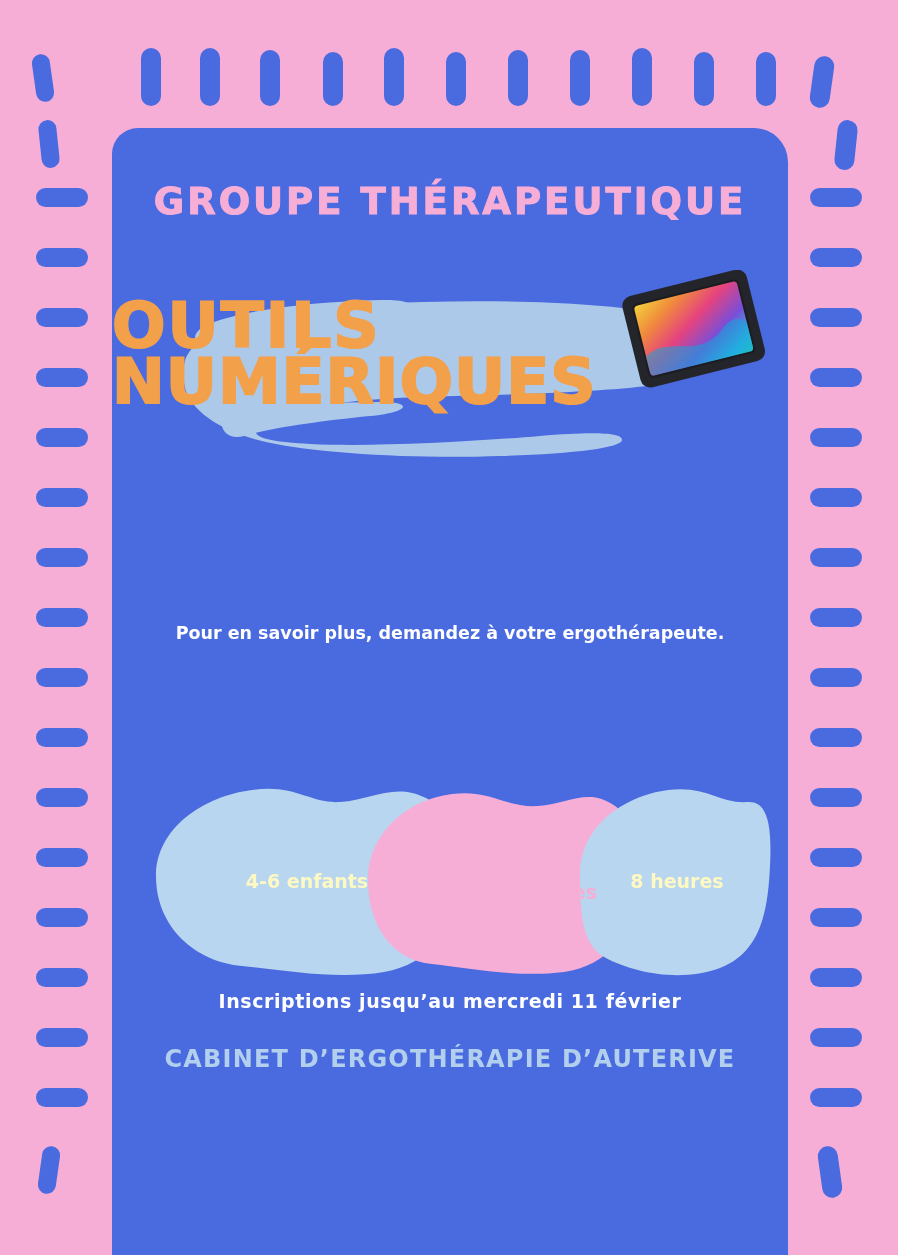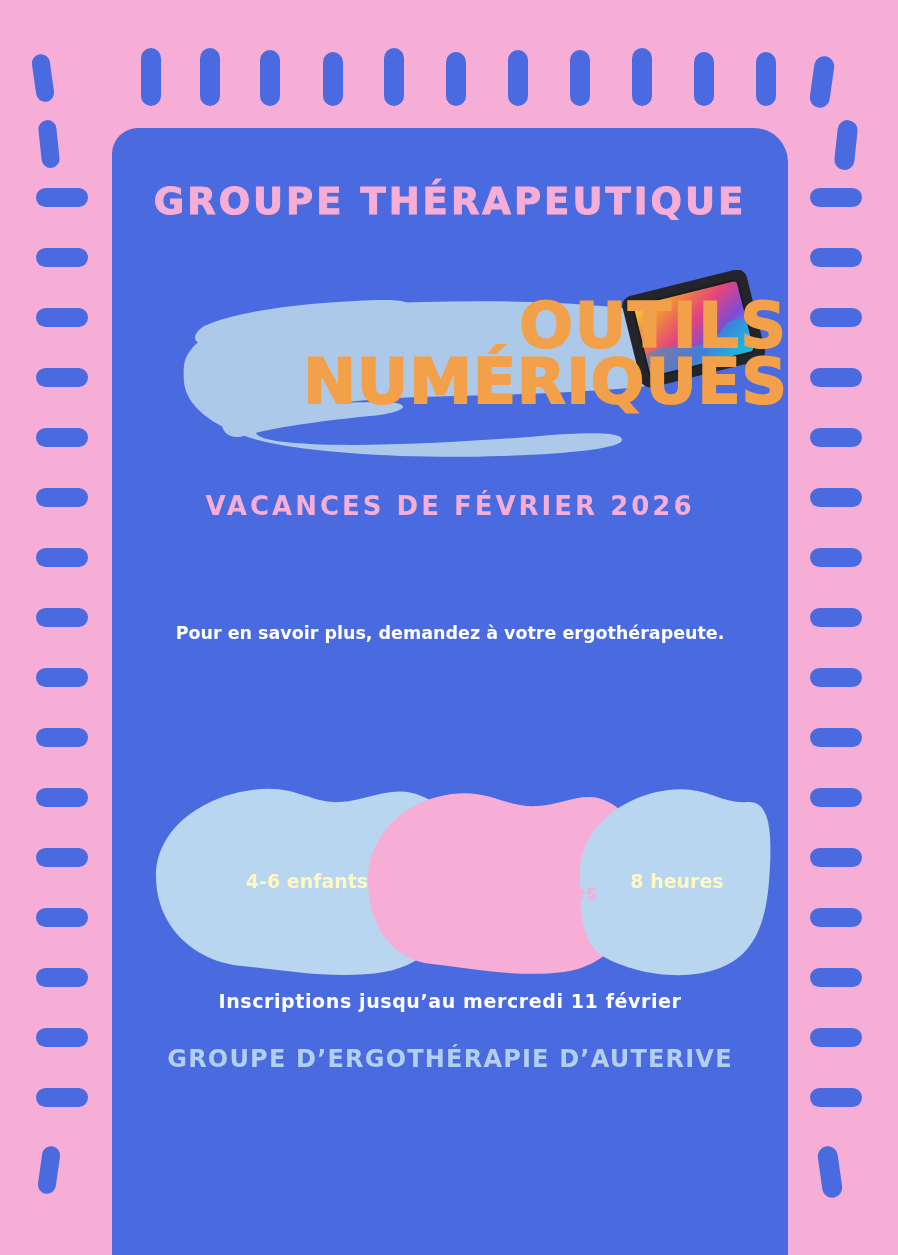--- a/index.html
+++ b/index.html
@@ -61,21 +61,21 @@
     top: 128px;
     width: 560px;
     height: 215px;
   }
 
   .headline {
     position: absolute;
     left: 0;
     top: 170px;
     width: 100%;
-    text-align: right;
+    text-align: left;
     color: #f3a04a;
     font-family: "DejaVu Sans", sans-serif;
     font-weight: bold;
     font-size: 63px;
     line-height: 56px;
     letter-spacing: 2px;
     -webkit-text-stroke: 2px #f3a04a;
   }
   .headline .l2 { display: block; letter-spacing: 1px; }
 
@@ -259,34 +259,33 @@
         <rect x="29" y="23" width="106" height="72" rx="4" fill="url(#scr)"></rect>
         <path d="M29,75 C55,58 80,92 110,66 C122,56 130,60 135,66 L135,91 a4,4 0 0 1 -4,4 L33,95 a4,4 0 0 1 -4,-4 Z" fill="#14a6d8" opacity="0.55"></path>
       </g>
     </svg>
 
     <div class="headline">
       <span>OUTILS</span>
       <span class="l2">NUMÉRIQUES</span>
     </div>
 
-    <div class="subtitle">VACANCES DE FÉVRIER 2026</div>
 
     <div class="body-text">
       <span class="para2">Pour en savoir plus, demandez à votre ergothérapeute.</span>
     </div>
 
     <div class="blobs">
       <svg width="640" height="210" viewBox="0 0 640 210" style="position:absolute;left:0;top:0;">
         <path d="M22,100 C22,52 70,20 118,14 C162,8 176,28 206,26 C238,24 260,6 292,22 C324,38 330,86 324,118 C318,154 296,188 250,196 C202,204 150,194 108,190 C62,186 22,152 22,100 Z" fill="#b8d6ef"></path>
         <path d="M234,104 C234,58 272,24 318,18 C356,13 372,32 404,30 C434,28 452,12 478,28 C506,45 510,92 504,122 C498,156 474,190 430,196 C384,202 336,192 298,188 C258,184 234,150 234,104 Z" fill="#f7aed6"></path>
         <path d="M446,98 C446,52 488,20 534,14 C572,9 586,28 614,26 C634,25 638,50 636,90 C634,132 628,176 586,192 C546,207 498,196 472,182 C448,169 446,140 446,98 Z" fill="#b8d6ef"></path>
       </svg>
       <div class="blob-label" style="left:78px; top:94px;">4-6 enfants</div>
       <div class="blob-label b2" style="left:278px; top:82px; color:#f7aed6;">3 ergothérapeutes</div>
       <div class="blob-label" style="left:448px; top:94px;">8 heures</div>
     </div>
 
     <div class="footer-1">Inscriptions jusqu’au mercredi 11 février</div>
-    <div class="footer-2">GROUPE D’ERGOTHÉRAPIE D’AUTERIVE</div>
+    <div class="footer-2">CABINET D’ERGOTHÉRAPIE D’AUTERIVE</div>
 
   </div>
 </div>
 
 </body></html>

